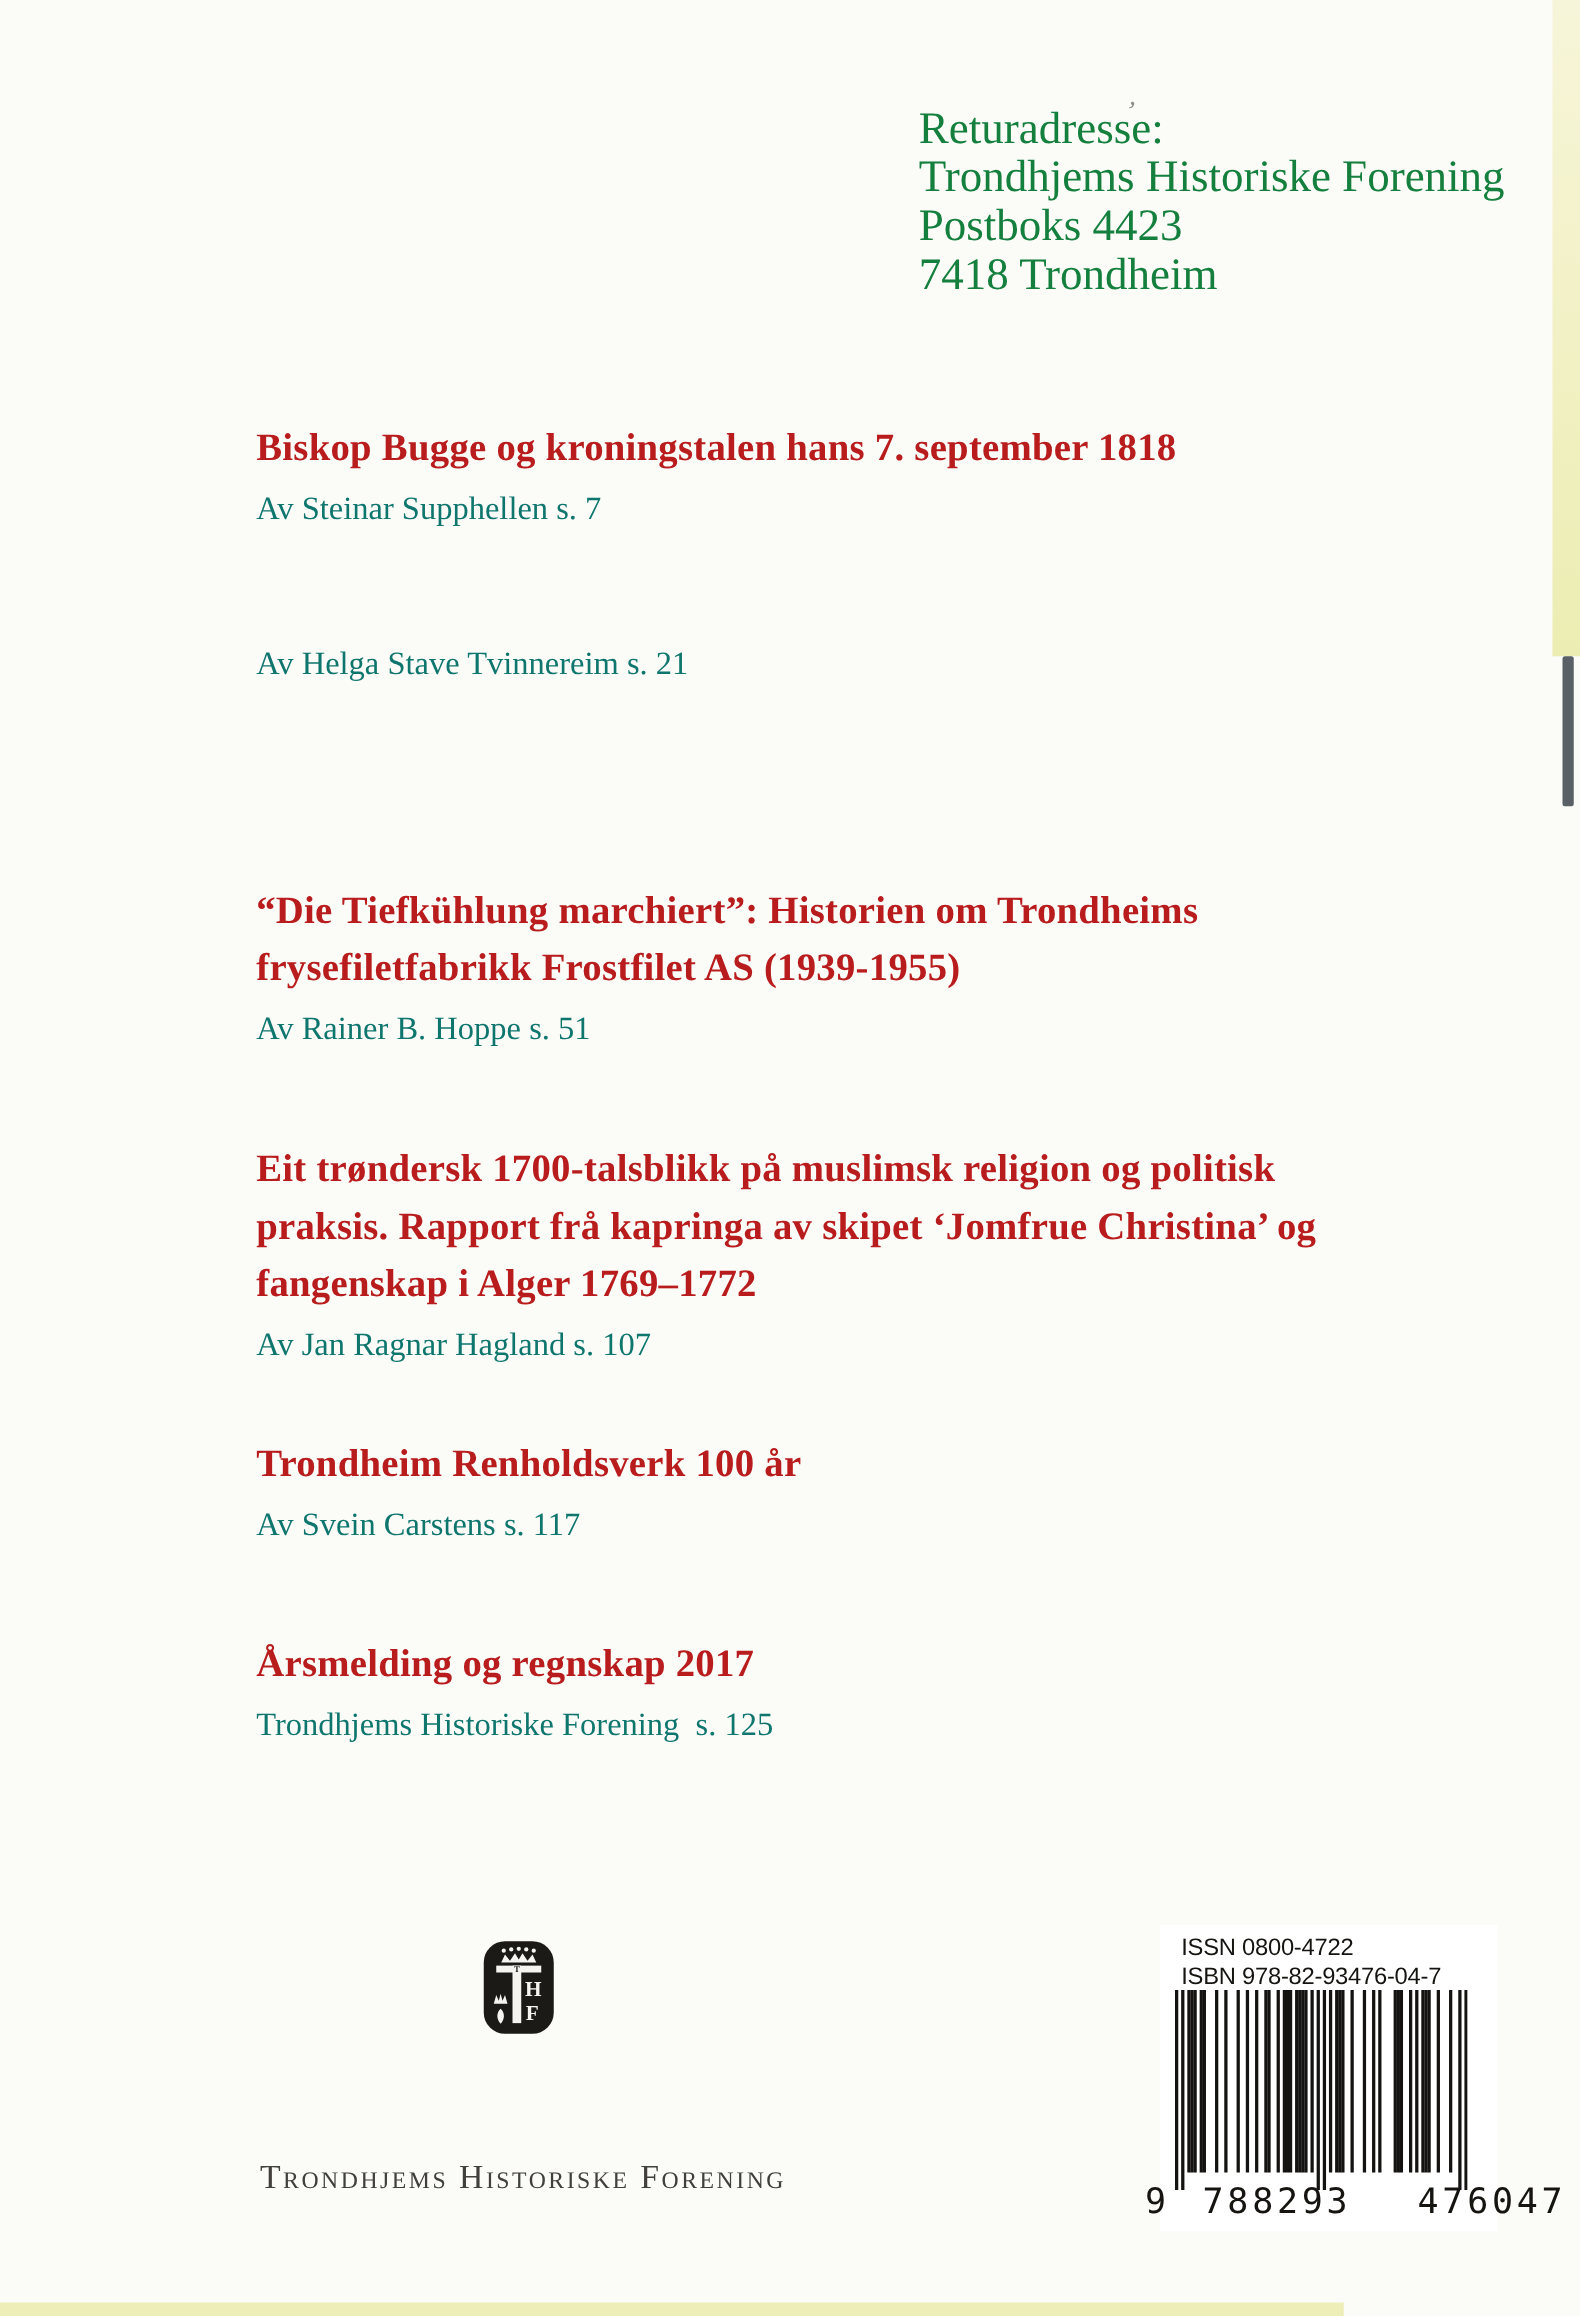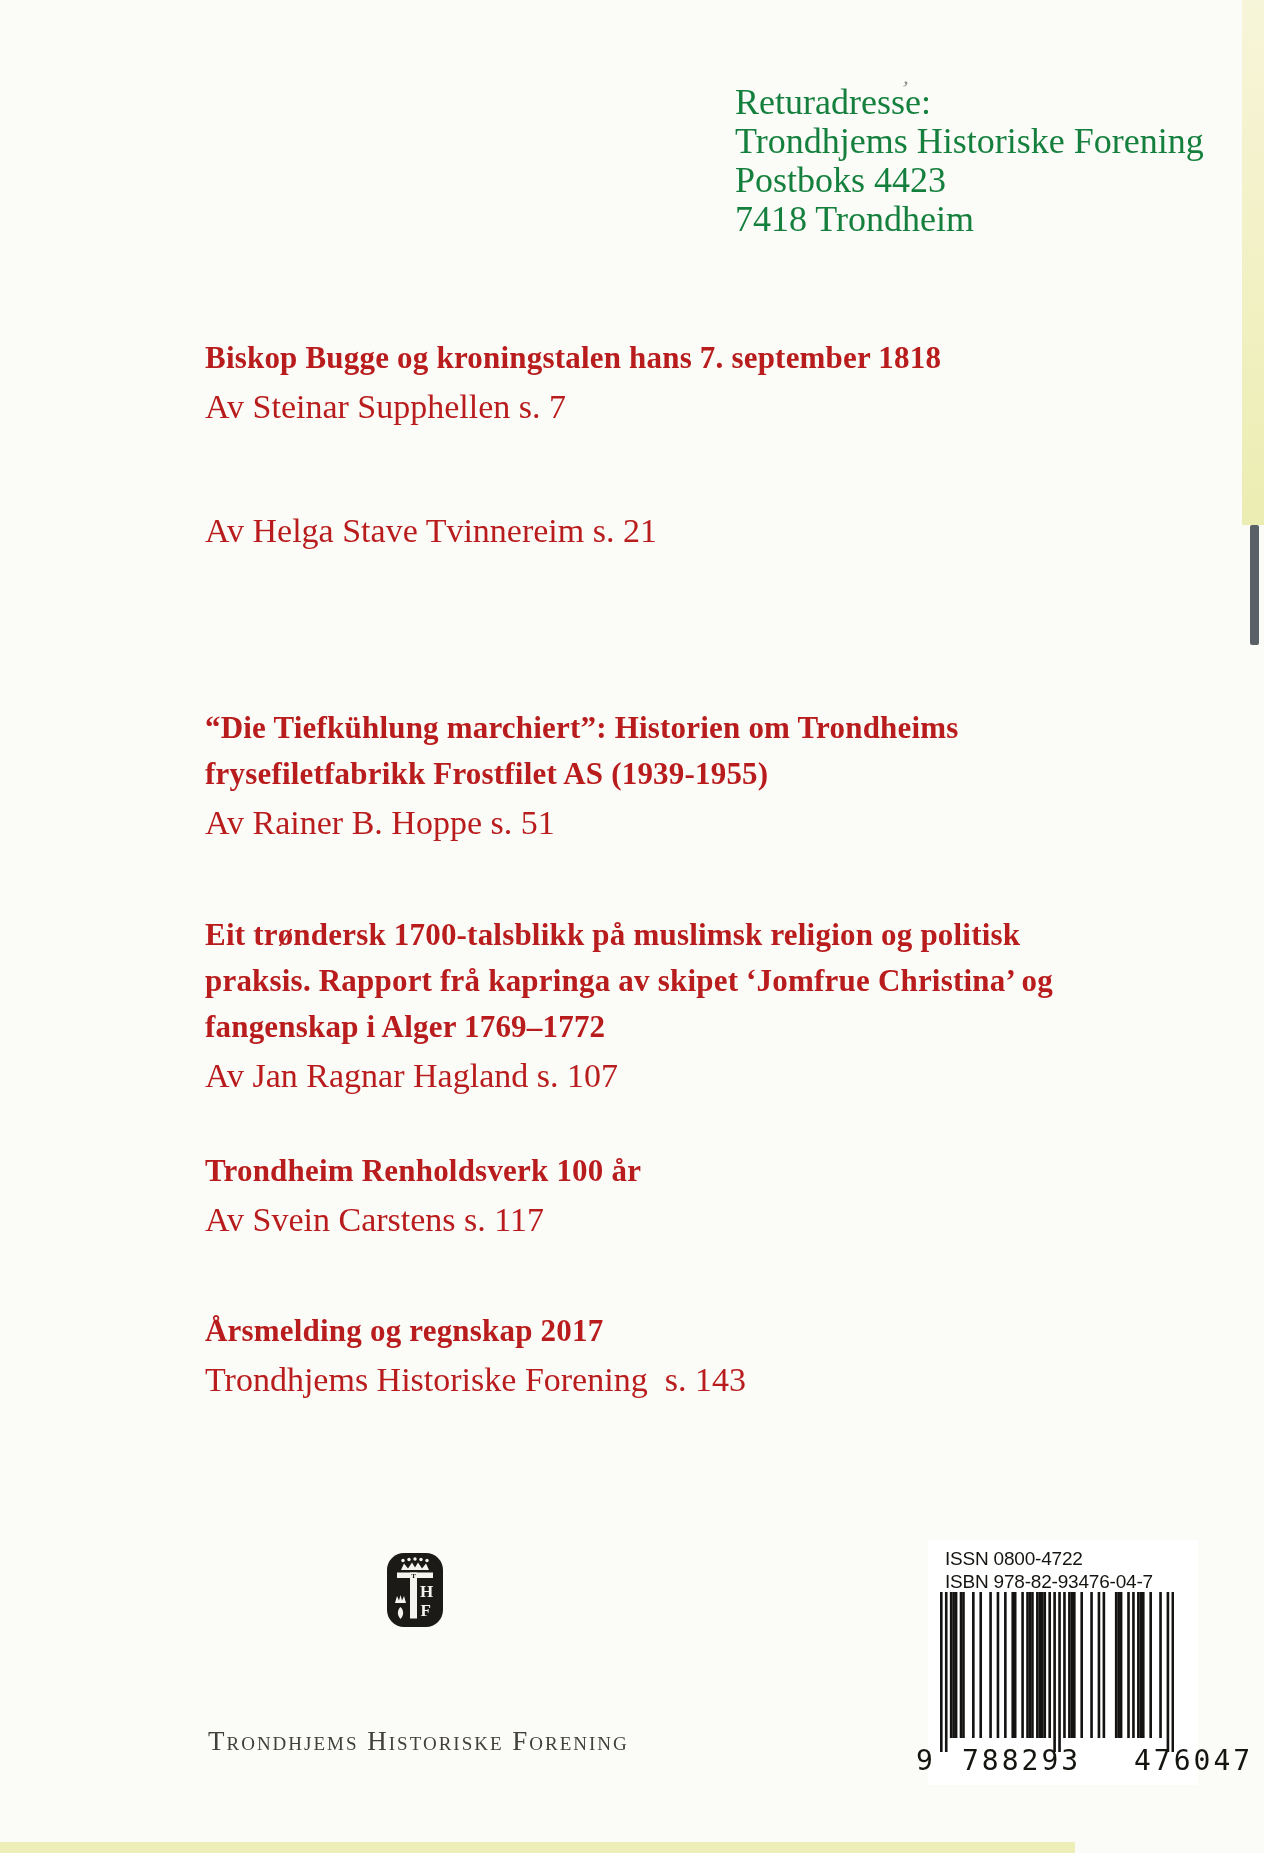--- a/index.html
+++ b/index.html
@@ -25,23 +25,23 @@
   .toc-entry{position:absolute;left:205px;width:920px;}
   .toc-title{
     font-weight:bold;
     font-size:31px;line-height:46px;
     white-space:pre-wrap;
     color:#b91c1c;
     letter-spacing:.2px;
   }
   .toc-byline{
     margin-top:4px;
-    font-size:34px;line-height:44px;
+    font-size:26px;line-height:44px;
     white-space:pre-wrap;
-    color:#b91c1c;
+    color:#0f766e;
   }
   .e1{top:335px}.e2{top:505px}.e3{top:705px}.e4{top:912px}.e5{top:1148px}.e6{top:1308px}
   
   .logo{position:absolute;left:386px;top:1552px;width:58px;height:76px;}
   .publisher-name{
     position:absolute;left:208px;top:1726px;
     font-variant-caps:small-caps;
     font-size:27px;letter-spacing:2px;
     color:#42403b;
   }
@@ -111,21 +111,21 @@
 praksis. Rapport frå kapringa av skipet ‘Jomfrue Christina’ og
 fangenskap i Alger 1769–1772</div>
   <div class="toc-byline">Av Jan Ragnar Hagland s. 107</div>
 </div>
 <div class="toc-entry e5">
   <div class="toc-title">Trondheim Renholdsverk 100 år</div>
   <div class="toc-byline">Av Svein Carstens s. 117</div>
 </div>
 <div class="toc-entry e6">
   <div class="toc-title">Årsmelding og regnskap 2017</div>
-  <div class="toc-byline">Trondhjems Historiske Forening  s. 143</div>
+  <div class="toc-byline">Trondhjems Historiske Forening  s. 125</div>
 </div>
 
 <svg class="logo" viewBox="0 0 58 76" aria-hidden="true">
   <rect x="1" y="1" width="56" height="74" rx="17" fill="#1b1a17"></rect>
 
   <circle cx="17" cy="8.5" r="1.7" fill="#f5f4ef"></circle>
   <circle cx="23" cy="7.5" r="1.7" fill="#f5f4ef"></circle>
   <circle cx="29" cy="7" r="1.7" fill="#f5f4ef"></circle>
   <circle cx="35" cy="7.5" r="1.7" fill="#f5f4ef"></circle>
   <circle cx="41" cy="8.5" r="1.7" fill="#f5f4ef"></circle>

